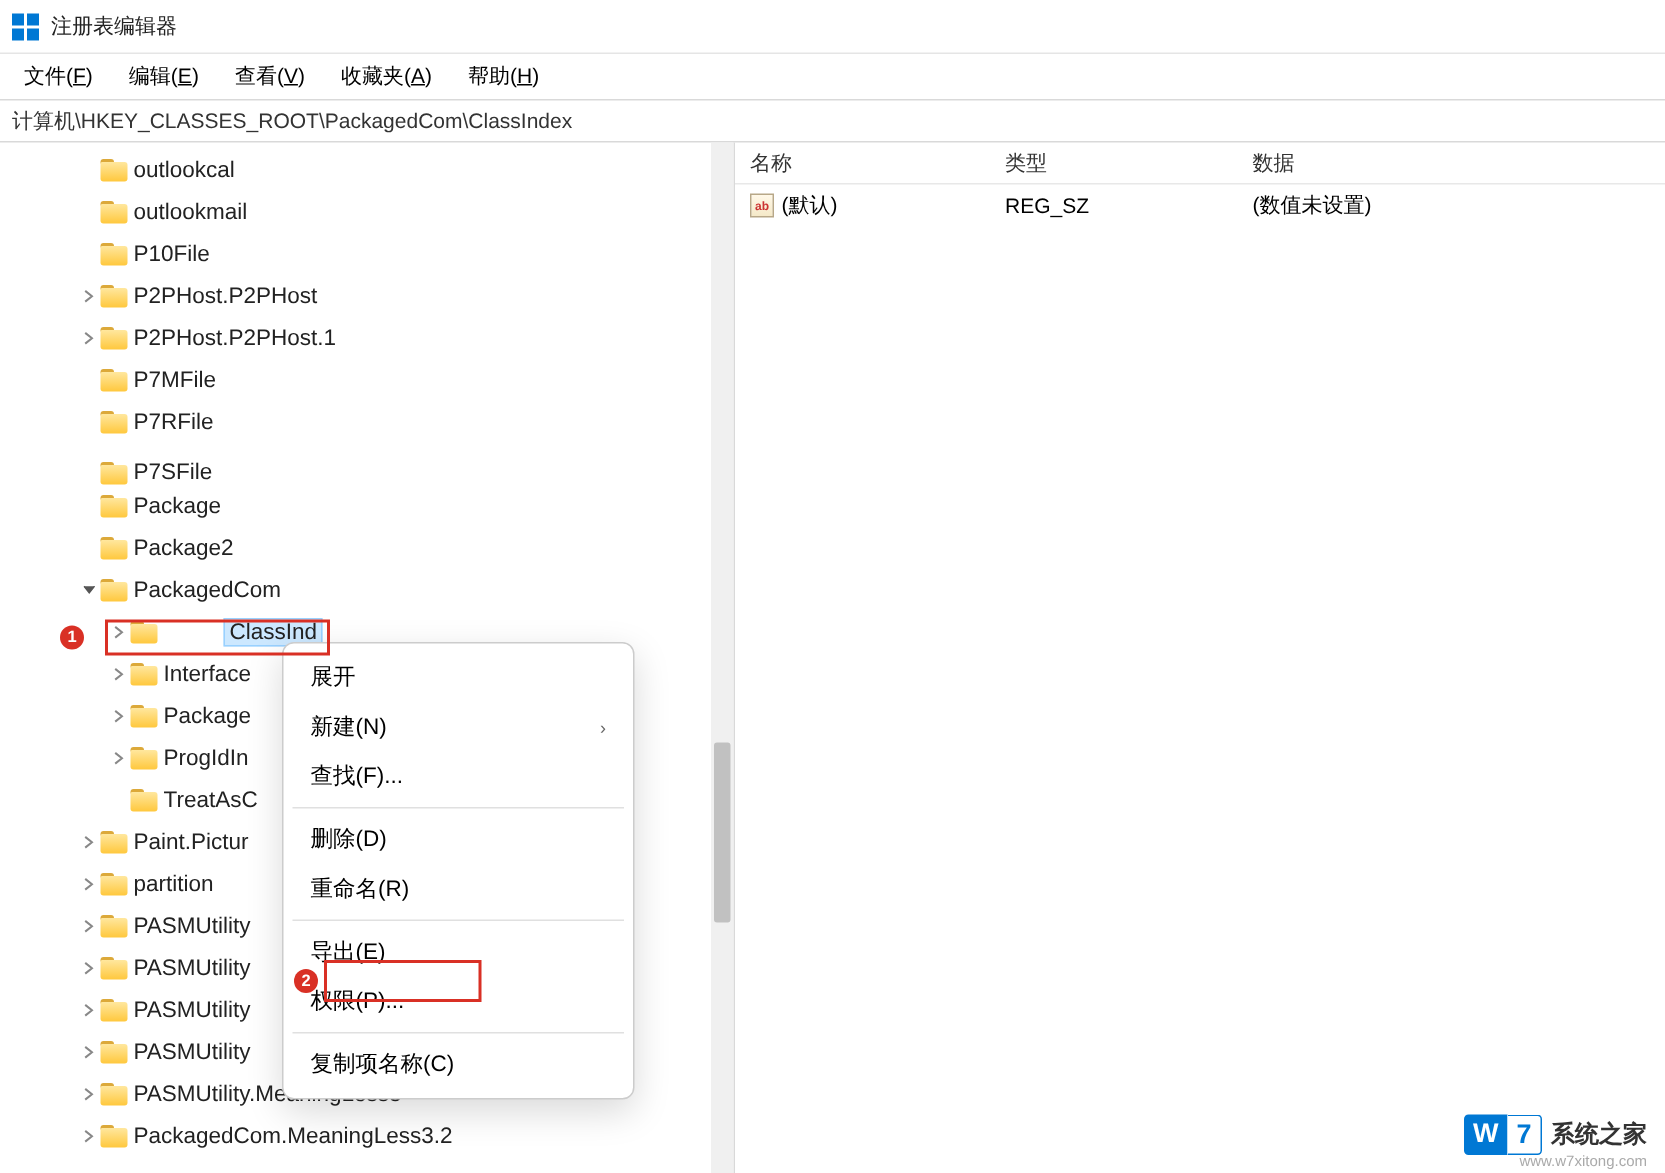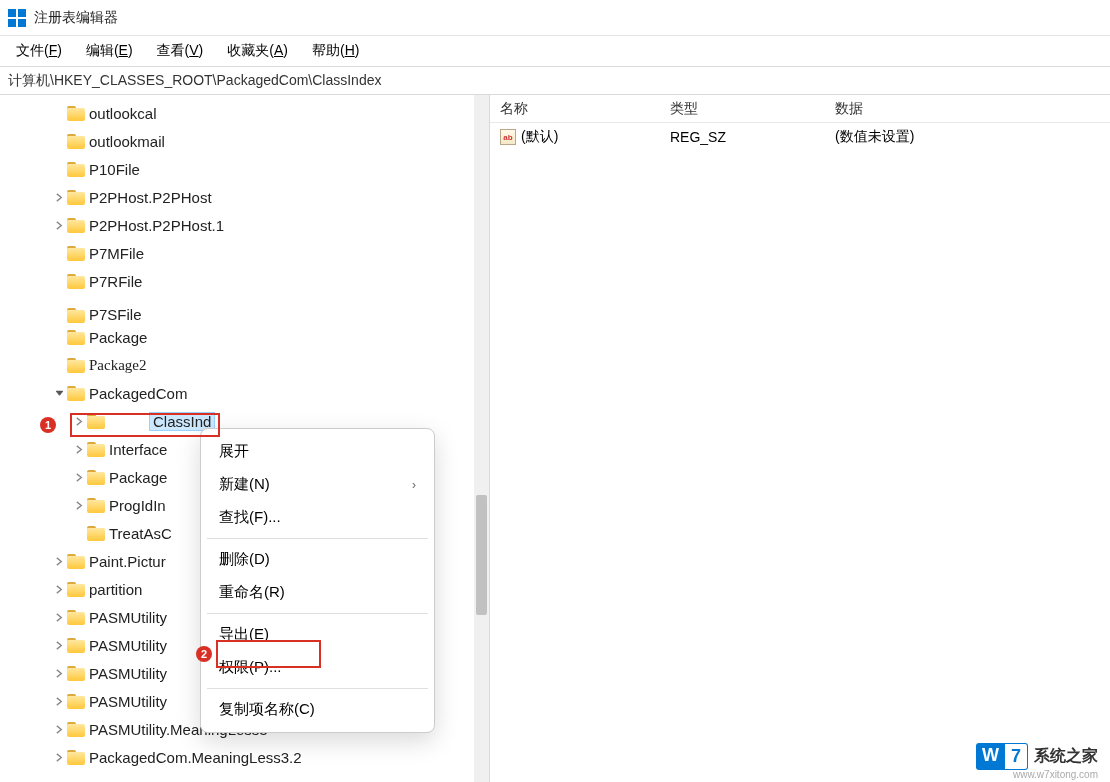--- a/index.html
+++ b/index.html
@@ -126,21 +126,21 @@
         <div class="tree-item" style="padding-left: 52px; align-items: flex-end;">
           <span class="expander"></span>
           <span class="folder-icon"></span>
           <span class="label-box">P7SFile</span>
         </div>
         <div class="tree-item" style="padding-left: 52px;">
           <span class="expander"></span>
           <span class="folder-icon"></span>
           <span class="label-box">Package</span>
         </div>
-        <div class="tree-item" style="padding-left: 52px; font-family: Liberation Serif, serif;">
+        <div class="tree-item" style="padding-left: 52px;">
           <span class="expander"></span>
           <span class="folder-icon"></span>
           <span class="label-box">Package2</span>
         </div>
         <div class="tree-item" style="padding-left: 52px;">
           <span class="expander open">
             <svg width="9" height="9" viewBox="0 0 10 10">
               <path d="M2 1 L7 5 L2 9" fill="#555" stroke="#555" stroke-width="1" transform="rotate(45 5 5)"></path>
             </svg>
           </span>
@@ -278,21 +278,21 @@
       </div>
       <div class="list-cell" style="width:165px">REG_SZ</div>
       <div class="list-cell">(数值未设置)</div>
     </div>
   </div>
 </div>
 
 <div class="annot-box" style="left:70px;top:413px;width:150px;height:24px;"></div>
 <div class="annot-badge" style="left:40px;top:417px;">1</div>
 
-<div class="context-menu" style="left:200px;top:428px;">
+<div class="context-menu" style="left:188px;top:428px;">
   <div class="cm-item">
       <span>展开</span>
     </div>
   <div class="cm-item">
       <span>新建(N)</span>
       <span class="cm-arrow">›</span>
     </div>
   <div class="cm-item">
       <span>查找(F)...</span>
     </div>

